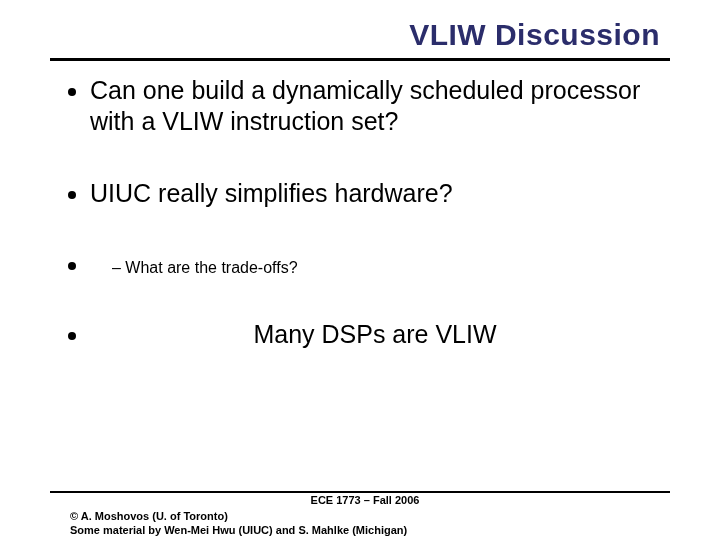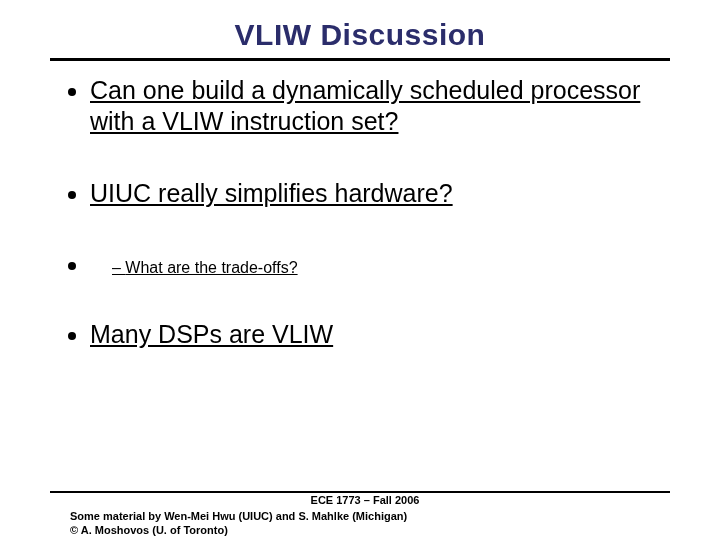--- a/index.html
+++ b/index.html
@@ -1,25 +1,25 @@
 <!DOCTYPE html>
 <html><head>
 <meta charset="utf-8">
 <style>
   * { margin: 0; padding: 0; box-sizing: border-box; }
   html, body { width: 720px; height: 540px; background: #fff; font-family: Arial, Helvetica, sans-serif; color: #000; }
   .slide { width: 720px; height: 540px; position: relative; padding: 18px 60px 0 60px; }
-  .title { text-align: center; font-size: 30px; color: #2b2d6b; margin-bottom: 6px; letter-spacing: 0.5px; }
+  .title { text-align: right; font-size: 30px; color: #2b2d6b; margin-bottom: 6px; letter-spacing: 0.5px; }
   .rule { border: none; border-top: 3px solid #000; margin: 0 -10px 14px -10px; }
-  ul.top { list-style: disc; padding-left: 30px; text-decoration: underline; }
+  ul.top { list-style: disc; padding-left: 30px; }
   ul.top > li { font-size: 25px; line-height: 1.25; margin-bottom: 40px; }
   ul.sub { list-style: none; padding-left: 22px; margin-top: 10px; }
   ul.sub > li { font-size: 16px; line-height: 1.3; }
   ul.sub > li::before { content: "– "; }
-  .last-bullet { margin-bottom: 6px !important; }
+  .last-bullet { margin-bottom: 6px !important; text-align: center; }
   .footer-rule { position: absolute; left: 50px; right: 50px; top: 491px; border-top: 2px solid #000; }
   .footer { position: absolute; left: 70px; right: 60px; top: 494px; font-size: 11px; font-weight: bold; line-height: 1.25; color: #000; }
   .footer .course { text-align: center; margin-bottom: 2px; }
 </style>
 </head>
 <body>
 
 <div class="slide">
   <h1 class="title">VLIW Discussion</h1>
   <hr class="rule">
@@ -37,16 +37,16 @@
       </ul>
     </li>
     <li class="last-bullet">
       <span>Many DSPs are VLIW</span>
     </li>
   </ul>
 
   <div class="footer-rule"></div>
   <div class="footer">
     <div class="course">ECE 1773 – Fall 2006</div>
+    <div>© A. Moshovos (U. of Toronto)</div>
     <div>Some material by Wen-Mei Hwu (UIUC) and S. Mahlke (Michigan)</div>
-    <div>© A. Moshovos (U. of Toronto)</div>
   </div>
 </div>
 
 </body></html>

